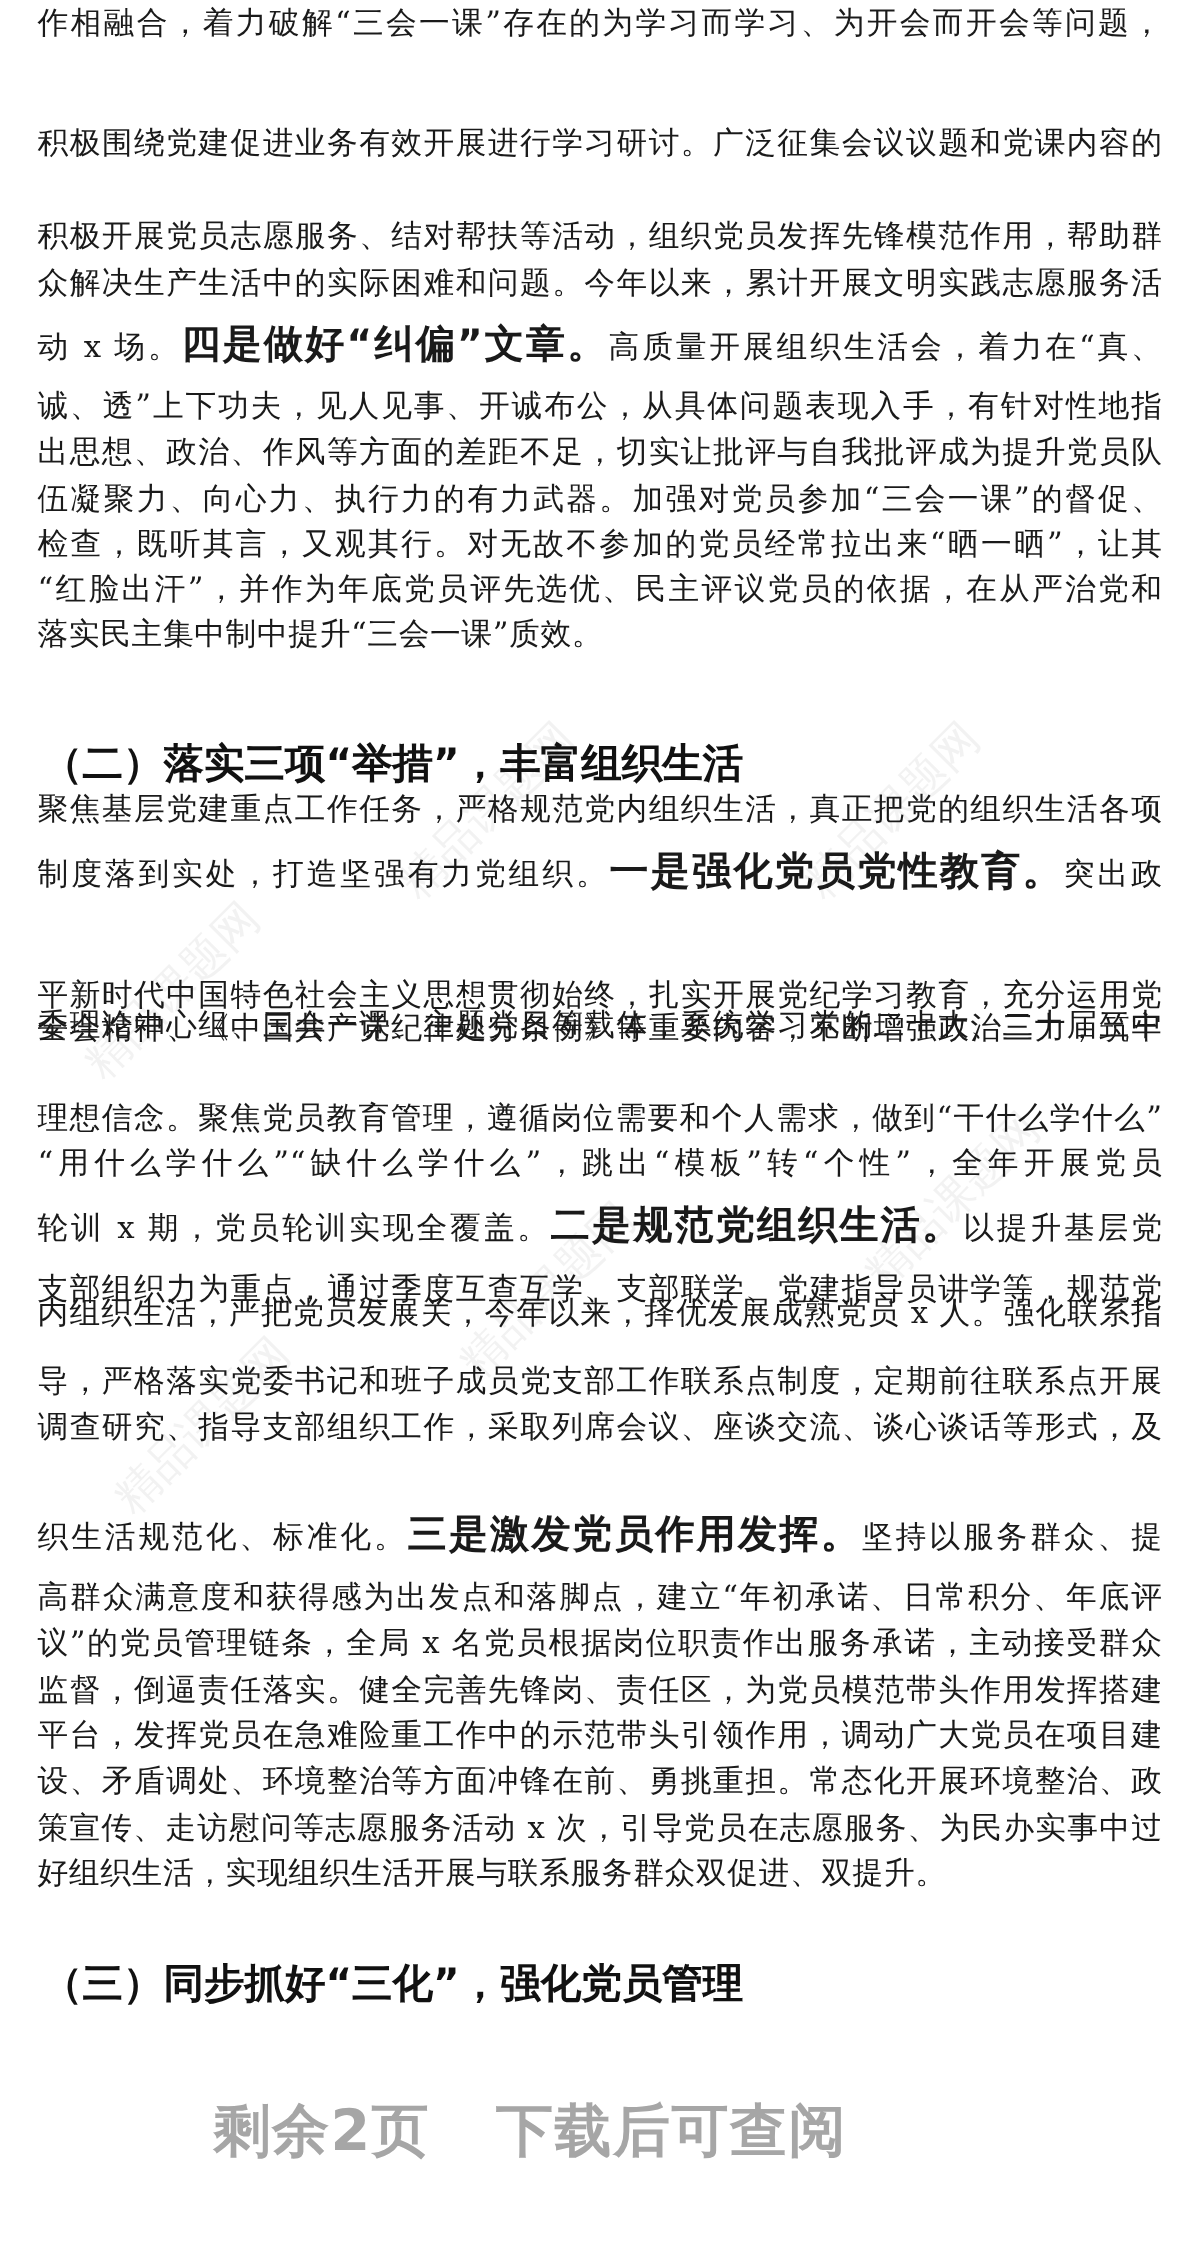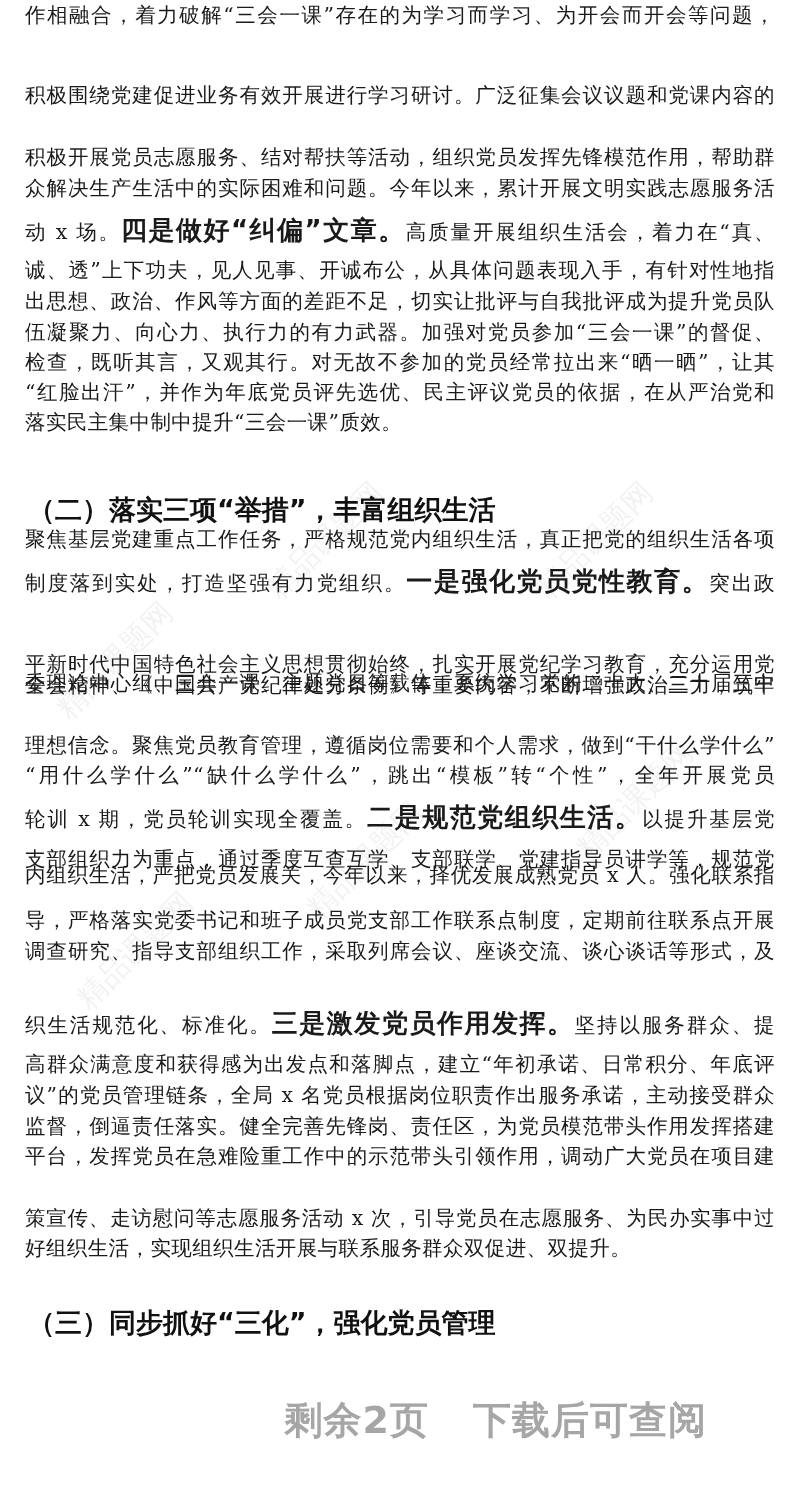--- a/index.html
+++ b/index.html
@@ -10,21 +10,21 @@
           line-height: 30px; white-space: nowrap; letter-spacing: 0.4px;
           text-align: justify; text-align-last: justify; }
   .line.last { text-align-last: left; }
   .line .b { font-family: "DejaVu Sans", "Liberation Sans", sans-serif;
              font-weight: bold; font-size: 26px; letter-spacing: 0; }
   .heading { position: absolute; left: 28px; font-family: "DejaVu Sans", "Liberation Sans", sans-serif;
              font-weight: bold; font-size: 27px; line-height: 34px; white-space: nowrap; color: #111; margin-top: 36px; }
   .watermark { position: absolute; font-family: "DejaVu Sans", sans-serif; font-size: 30px;
                color: rgba(150,150,150,0.12); transform: rotate(-45deg); white-space: nowrap;
                pointer-events: none; }
-  .footer { position: absolute; left: 0; top: 1395px; width: 707px; text-align: right;
+  .footer { position: absolute; left: 0; top: 1395px; width: 707px; text-align: center;
             font-family: "DejaVu Sans", "Liberation Sans", sans-serif; font-weight: bold;
             font-size: 38px; color: #a6a6a6; letter-spacing: 1px; }
   .footer span + span { margin-left: 44px; }
 </style>
 </head>
 <body>
 
 <div class="page">
 
   <div class="watermark" style="left:250px;top:520px;">精品课题网</div>
@@ -67,20 +67,21 @@
   <div class="line" style="top:860px;">内组织生活，严把党员发展关，今年以来，择优发展成熟党员 x 人。强化联系指</div>
   <div class="line" style="top:905px;">导，严格落实党委书记和班子成员党支部工作联系点制度，定期前往联系点开展</div>
   <div class="line" style="top:936px;">调查研究、指导支部组织工作，采取列席会议、座谈交流、谈心谈话等形式，及</div>
   <div class="line" style="top:1005px;line-height:36px;">
     <span>织生活规范化、标准化。</span><span class="b">三是激发党员作用发挥。</span><span>坚持以服务群众、提</span>
   </div>
   <div class="line" style="top:1049px;">高群众满意度和获得感为出发点和落脚点，建立“年初承诺、日常积分、年底评</div>
   <div class="line" style="top:1080px;">议”的党员管理链条，全局 x 名党员根据岗位职责作出服务承诺，主动接受群众</div>
   <div class="line" style="top:1111px;">监督，倒逼责任落实。健全完善先锋岗、责任区，为党员模范带头作用发挥搭建</div>
   <div class="line" style="top:1141px;">平台，发挥党员在急难险重工作中的示范带头引领作用，调动广大党员在项目建</div>
+  <div class="line" style="top:1172px;">设、矛盾调处、环境整治等方面冲锋在前、勇挑重担。常态化开展环境整治、政</div>
   <div class="line" style="top:1203px;">策宣传、走访慰问等志愿服务活动 x 次，引导党员在志愿服务、为民办实事中过</div>
   <div class="line last" style="top:1233px;">好组织生活，实现组织生活开展与联系服务群众双促进、双提升。</div>
 
   <div class="heading" style="top:1270px;">（三）同步抓好“三化”，强化党员管理</div>
 
   <div class="footer">
     <span>剩余2页</span><span>下载后可查阅</span>
   </div>
 </div>
 

